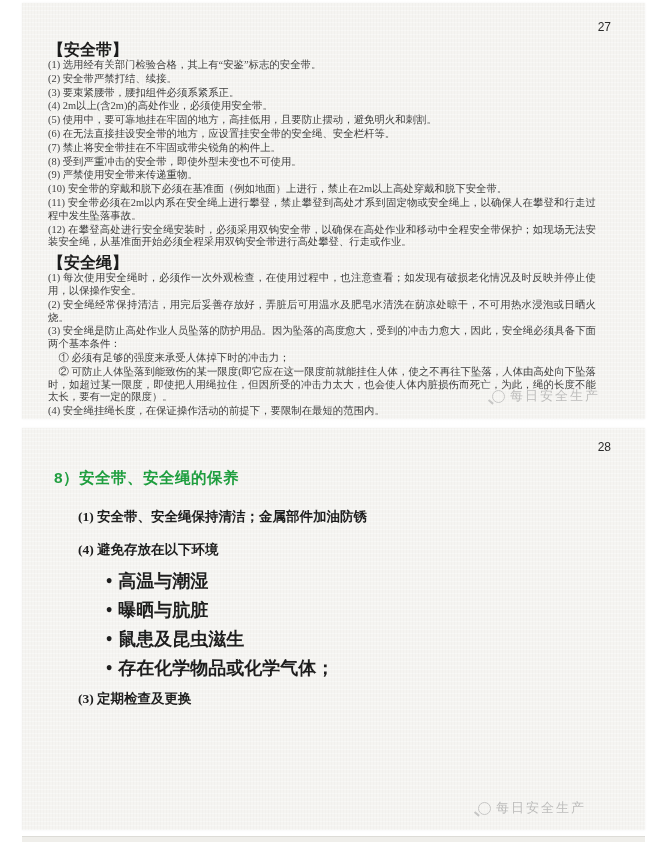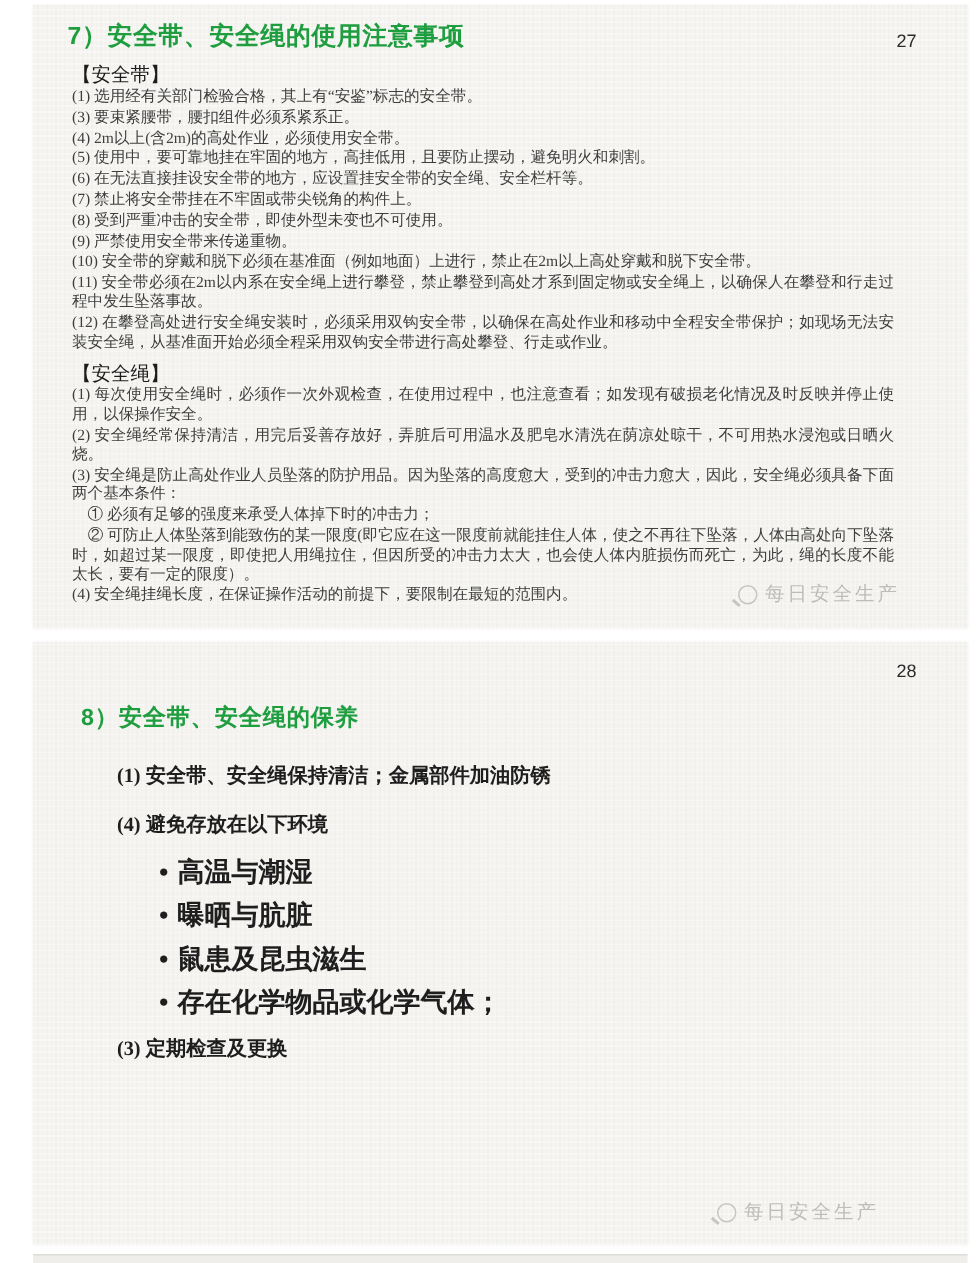--- a/index.html
+++ b/index.html
@@ -38,21 +38,21 @@
     white-space:nowrap;
   }
   #slide1 .slide-title{left:23px;top:10px;font-size:16.5px;}
   #slide2 .slide-title{left:32px;top:40px;font-size:15.5px;}
   .s1-body{
     position:absolute;left:26px;top:40px;width:548px;
     font-size:10.4px;line-height:12.8px;color:#3e3e3e;
     text-align:justify;
   }
   .sec-heading{
-    font-weight:normal;font-size:13px;color:#1c1c1c;
+    font-weight:bold;font-size:16px;color:#1c1c1c;
     margin:0 0 3px 0;line-height:13px;
   }
   .sec-gap{margin-top:7px;}
   .item{margin:0 0 1px 0;}
   .s2-body{
     position:absolute;left:56px;top:80px;width:520px;
     font-size:13.5px;font-weight:bold;color:#1e1e1e;line-height:17px;
   }
   .s2-item{margin:0;}
   .s2-item.gap16{margin-top:16px;}
@@ -79,25 +79,25 @@
   .wm-icon::after{
     content:"";position:absolute;width:6px;height:1.5px;background:#aaaaaa;
     transform:rotate(40deg);left:-5px;bottom:-1px;
   }
 </style>
 </head>
 <body>
 
 <div class="slide" id="slide1">
   <div class="pagenum">27</div>
-  <div class="slide-title">7）安全带、安全绳的使用注意事项</div>
 
   <div class="s1-body">
     <p class="sec-heading">【安全带】</p>
     <p class="item">(1) 选用经有关部门检验合格，其上有“安鉴”标志的安全带。</p>
+    <p class="item">(2) 安全带严禁打结、续接。</p>
     <p class="item">(3) 要束紧腰带，腰扣组件必须系紧系正。</p>
     <p class="item">(4) 2m以上(含2m)的高处作业，必须使用安全带。</p>
     <p class="item">(5) 使用中，要可靠地挂在牢固的地方，高挂低用，且要防止摆动，避免明火和刺割。</p>
     <p class="item">(6) 在无法直接挂设安全带的地方，应设置挂安全带的安全绳、安全栏杆等。</p>
     <p class="item">(7) 禁止将安全带挂在不牢固或带尖锐角的构件上。</p>
     <p class="item">(8) 受到严重冲击的安全带，即使外型未变也不可使用。</p>
     <p class="item">(9) 严禁使用安全带来传递重物。</p>
     <p class="item">(10) 安全带的穿戴和脱下必须在基准面（例如地面）上进行，禁止在2m以上高处穿戴和脱下安全带。</p>
     <p class="item">(11) 安全带必须在2m以内系在安全绳上进行攀登，禁止攀登到高处才系到固定物或安全绳上，以确保人在攀登和行走过程中发生坠落事故。</p>
     <p class="item">(12) 在攀登高处进行安全绳安装时，必须采用双钩安全带，以确保在高处作业和移动中全程安全带保护；如现场无法安装安全绳，从基准面开始必须全程采用双钩安全带进行高处攀登、行走或作业。</p>

